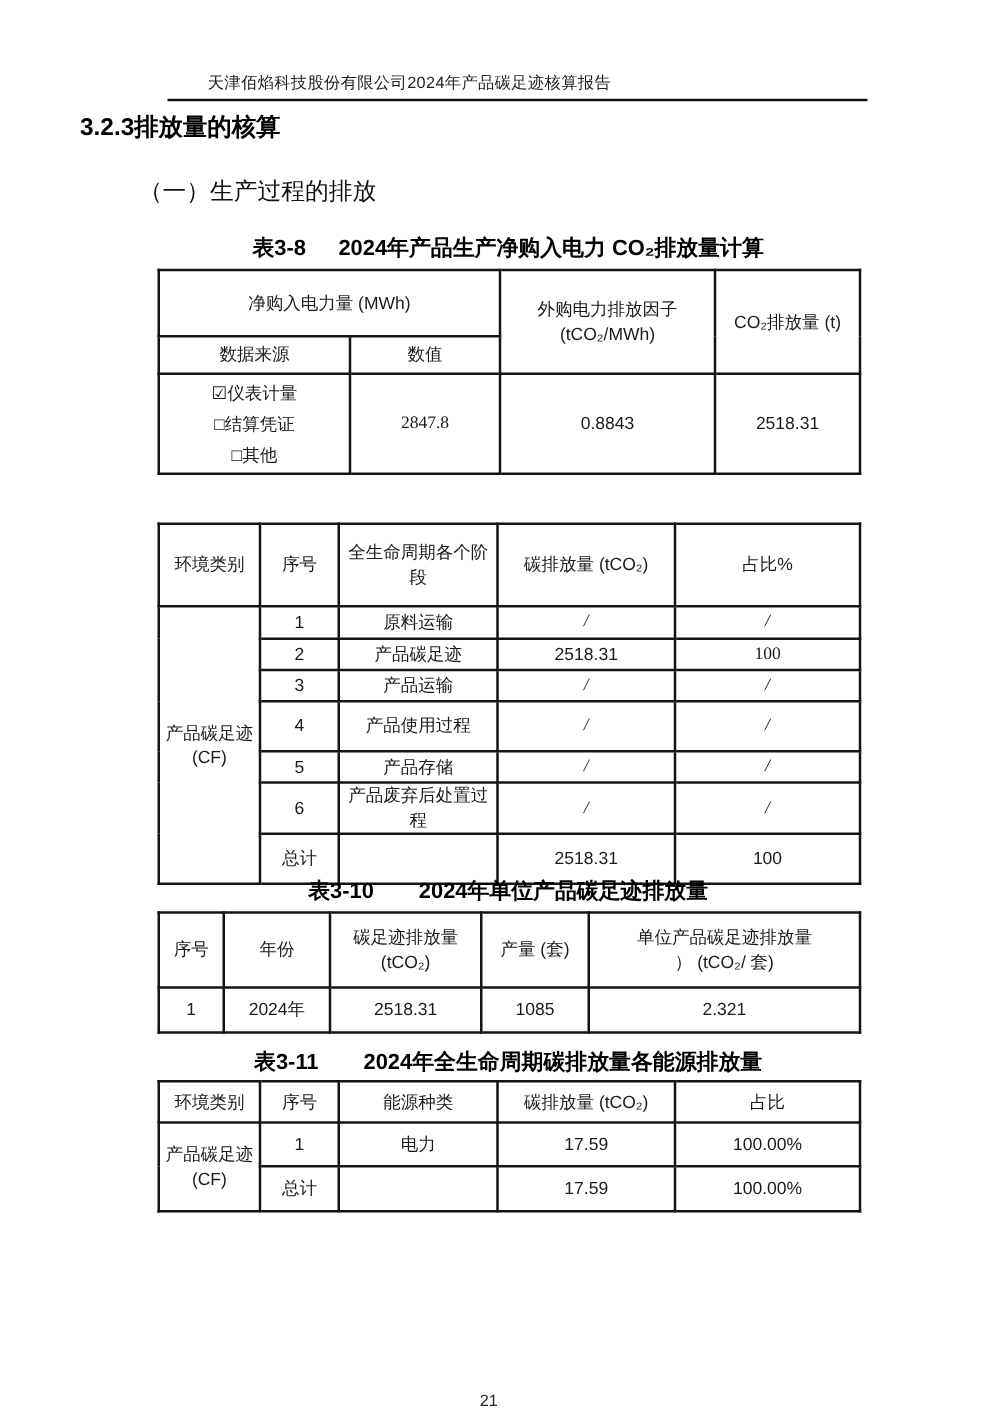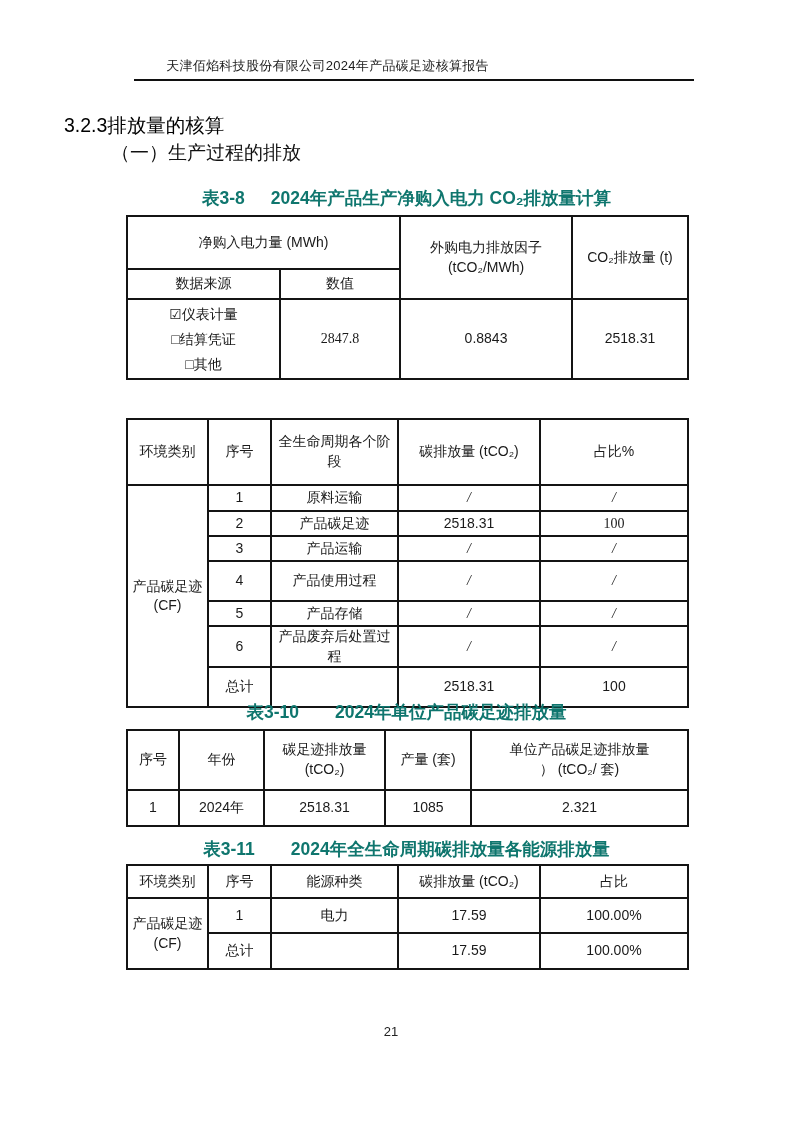--- a/index.html
+++ b/index.html
@@ -3,25 +3,25 @@
 <meta charset="utf-8">
 <style>
   html,body{margin:0;padding:0;background:#ffffff;}
   .page{position:relative;width:800px;height:1130px;background:#fff;
         font-family:"Liberation Sans","DejaVu Sans",sans-serif;color:#1a1a1a;overflow:hidden;}
 
   .doc-header{position:absolute;top:57px;left:0;width:655px;text-align:center;
               font-size:13px;letter-spacing:.3px;color:#1c1c1c;}
   .header-rule{position:absolute;top:79px;left:134px;width:560px;height:2px;background:#101010;}
 
-  .sec-h{position:absolute;left:64px;top:112px;font-size:19.5px;font-weight:normal;color:#000;}
+  .sec-h{position:absolute;left:64px;top:88px;font-size:19.5px;font-weight:bold;color:#000;}
   .sub-h{position:absolute;left:111px;top:140px;font-size:19px;font-weight:400;color:#111;}
 
   .tbl-title{position:absolute;left:126px;width:561px;text-align:center;
-             font-weight:bold;font-size:17.5px;color:#0f766e;white-space:nowrap;}
+             font-weight:bold;font-size:17.5px;color:#000000;white-space:nowrap;}
   .tbl-title .lbl{margin-right:26px;}
   .tbl-title.tight .lbl{margin-right:36px;}
 
   table.tbl{position:absolute;border-collapse:collapse;table-layout:fixed;width:561px;left:126px;}
   table.tbl td{border:2px solid #141414;text-align:center;vertical-align:middle;
                font-size:14px;line-height:1.4;padding:0 1px;color:#1a1a1a;overflow:hidden;}
   .l{display:block;}
   .sn{font-family:"Liberation Serif","DejaVu Serif",serif;font-size:15.5px;}
   .sl{font-family:"Liberation Serif","DejaVu Serif",serif;font-style:italic;font-size:15px;}
   .opt{display:block;line-height:25px;}
@@ -43,21 +43,21 @@
 
   #t310{top:729px;}
   #t310 tr:nth-child(1){height:60px;}
   #t310 tr:nth-child(2){height:36px;}
 
   #t311{top:864px;}
   #t311 tr:nth-child(1){height:33px;}
   #t311 tr:nth-child(2){height:35px;}
   #t311 tr:nth-child(3){height:36px;}
 
-  .page-num{position:absolute;top:1024px;left:0;width:782px;text-align:center;font-size:13px;color:#222;}
+  .page-num{position:absolute;top:1113px;left:0;width:782px;text-align:center;font-size:13px;color:#222;}
 </style>
 </head>
 <body>
 
 <div class="page">
 
   <div class="doc-header">天津佰焰科技股份有限公司2024年产品碳足迹核算报告</div>
   <div class="header-rule"></div>
 
   <div class="sec-h">3.2.3排放量的核算</div>

